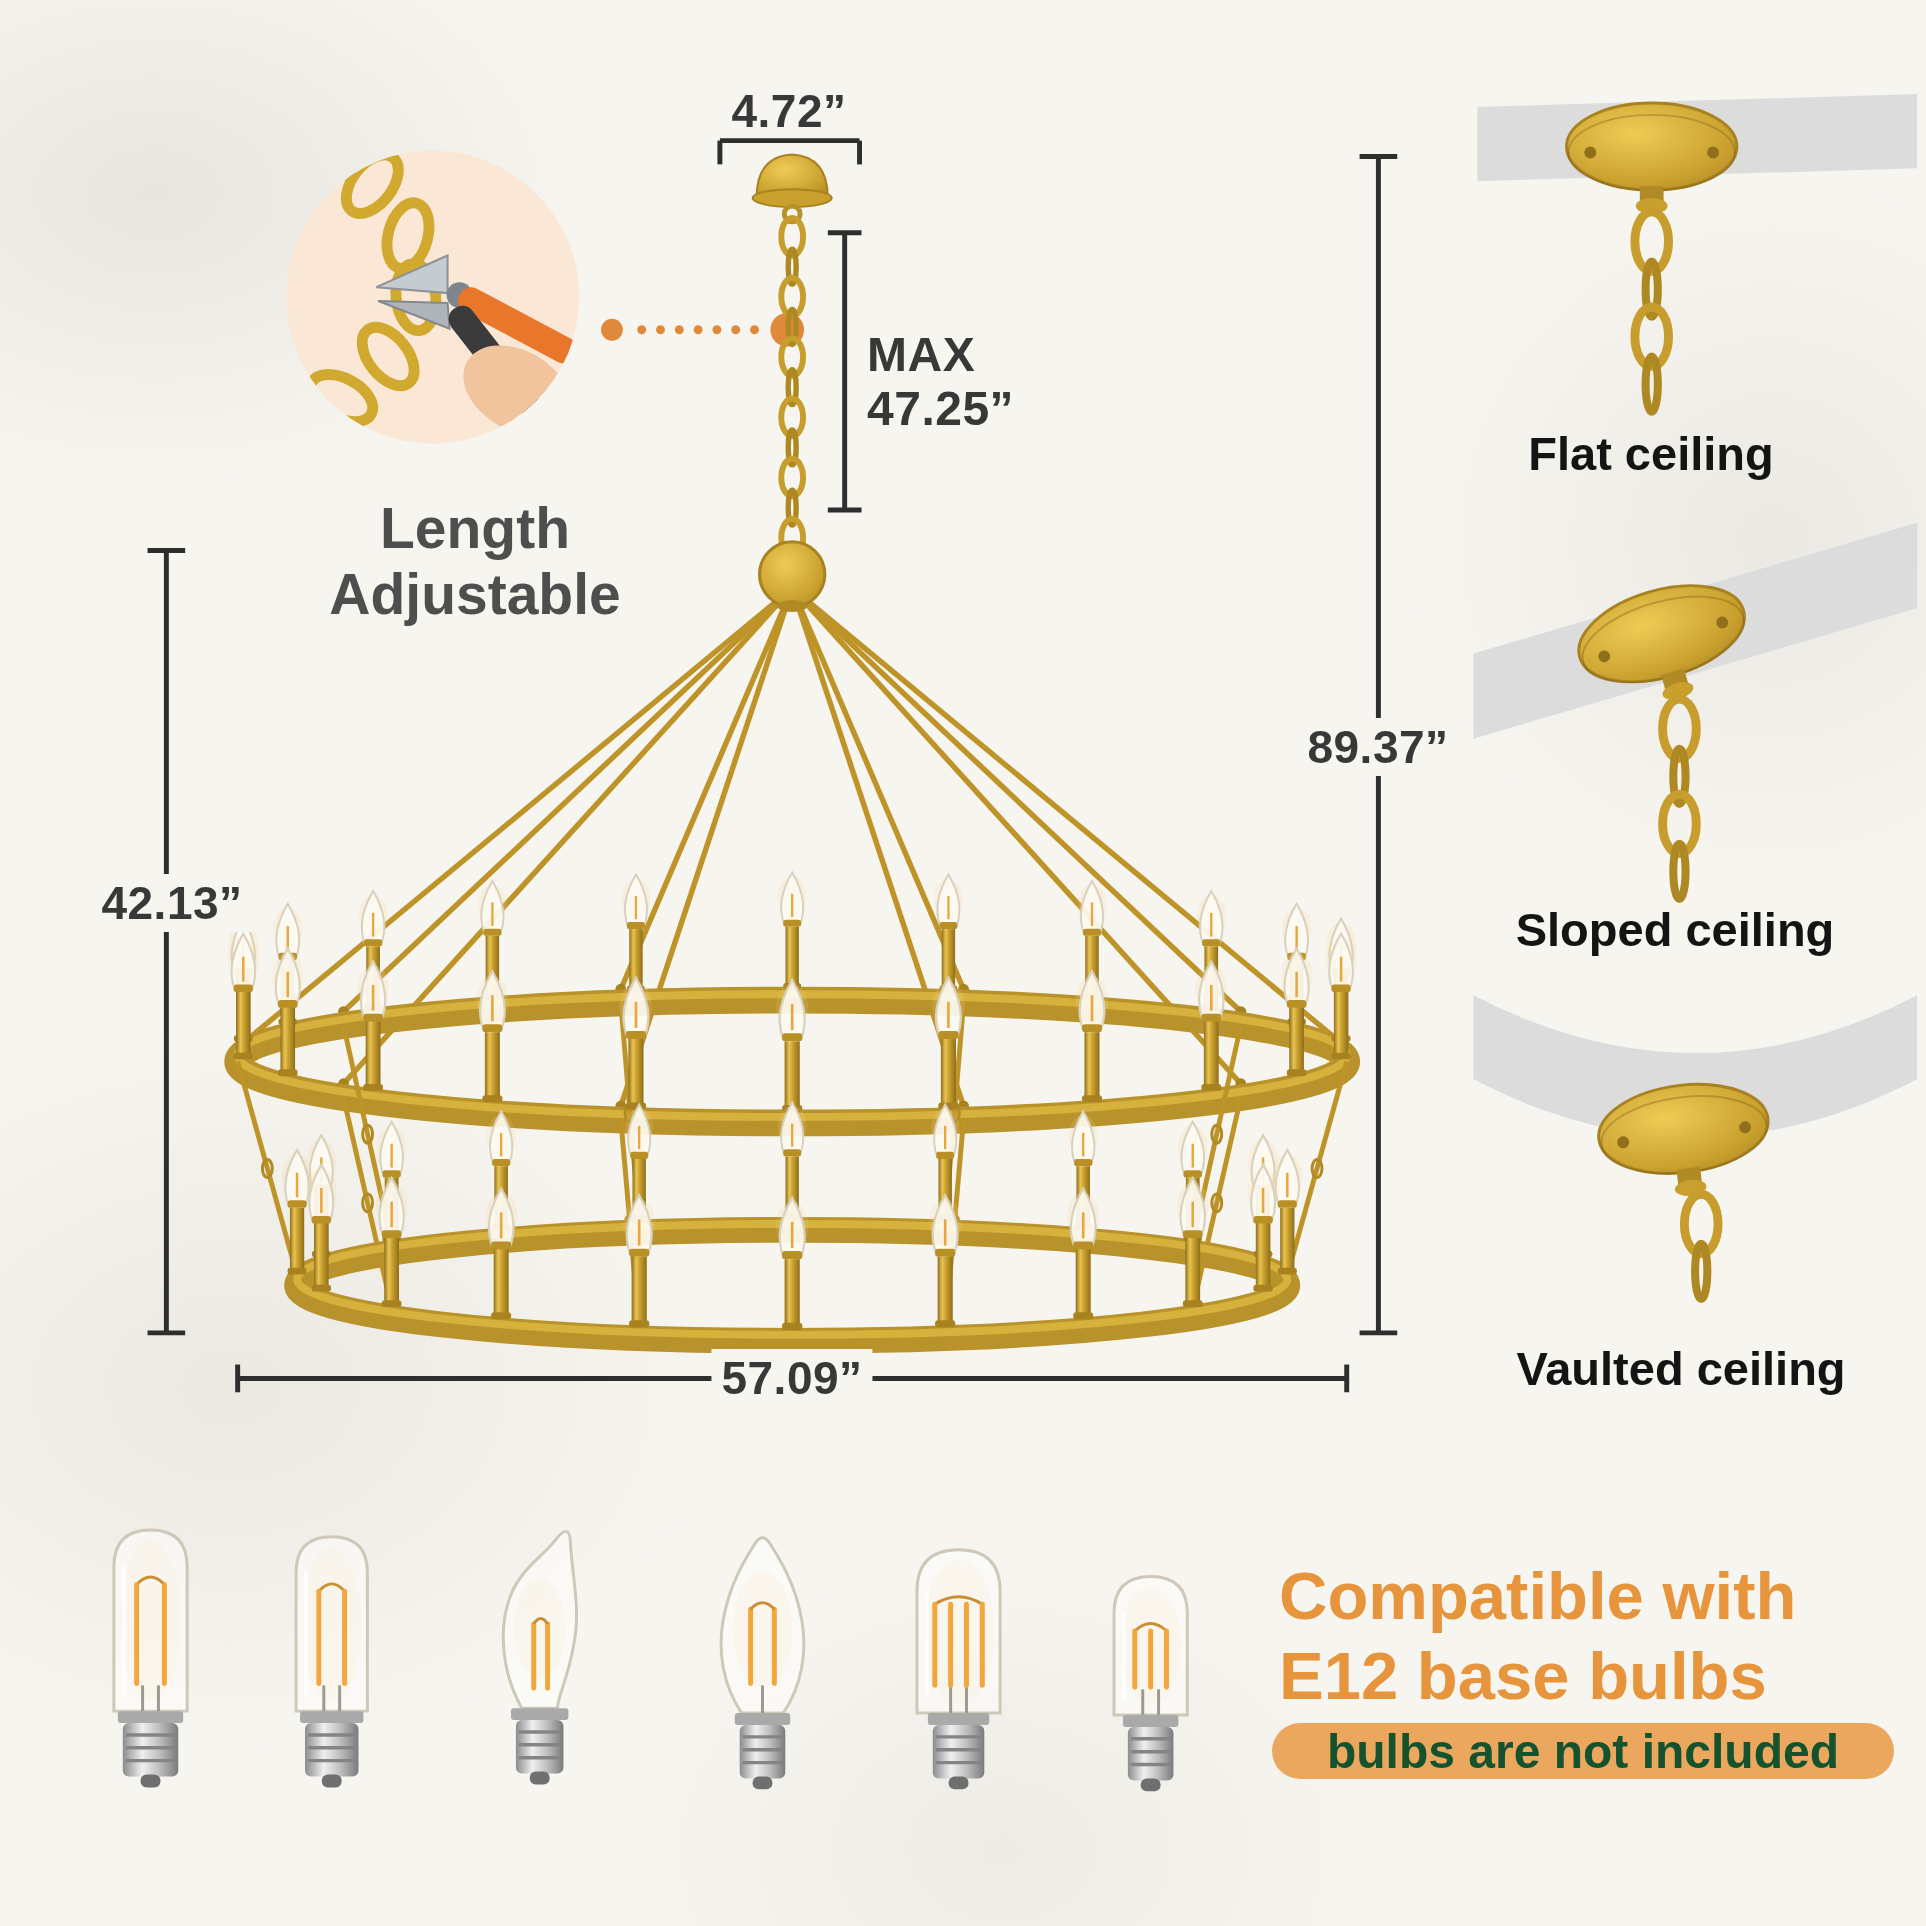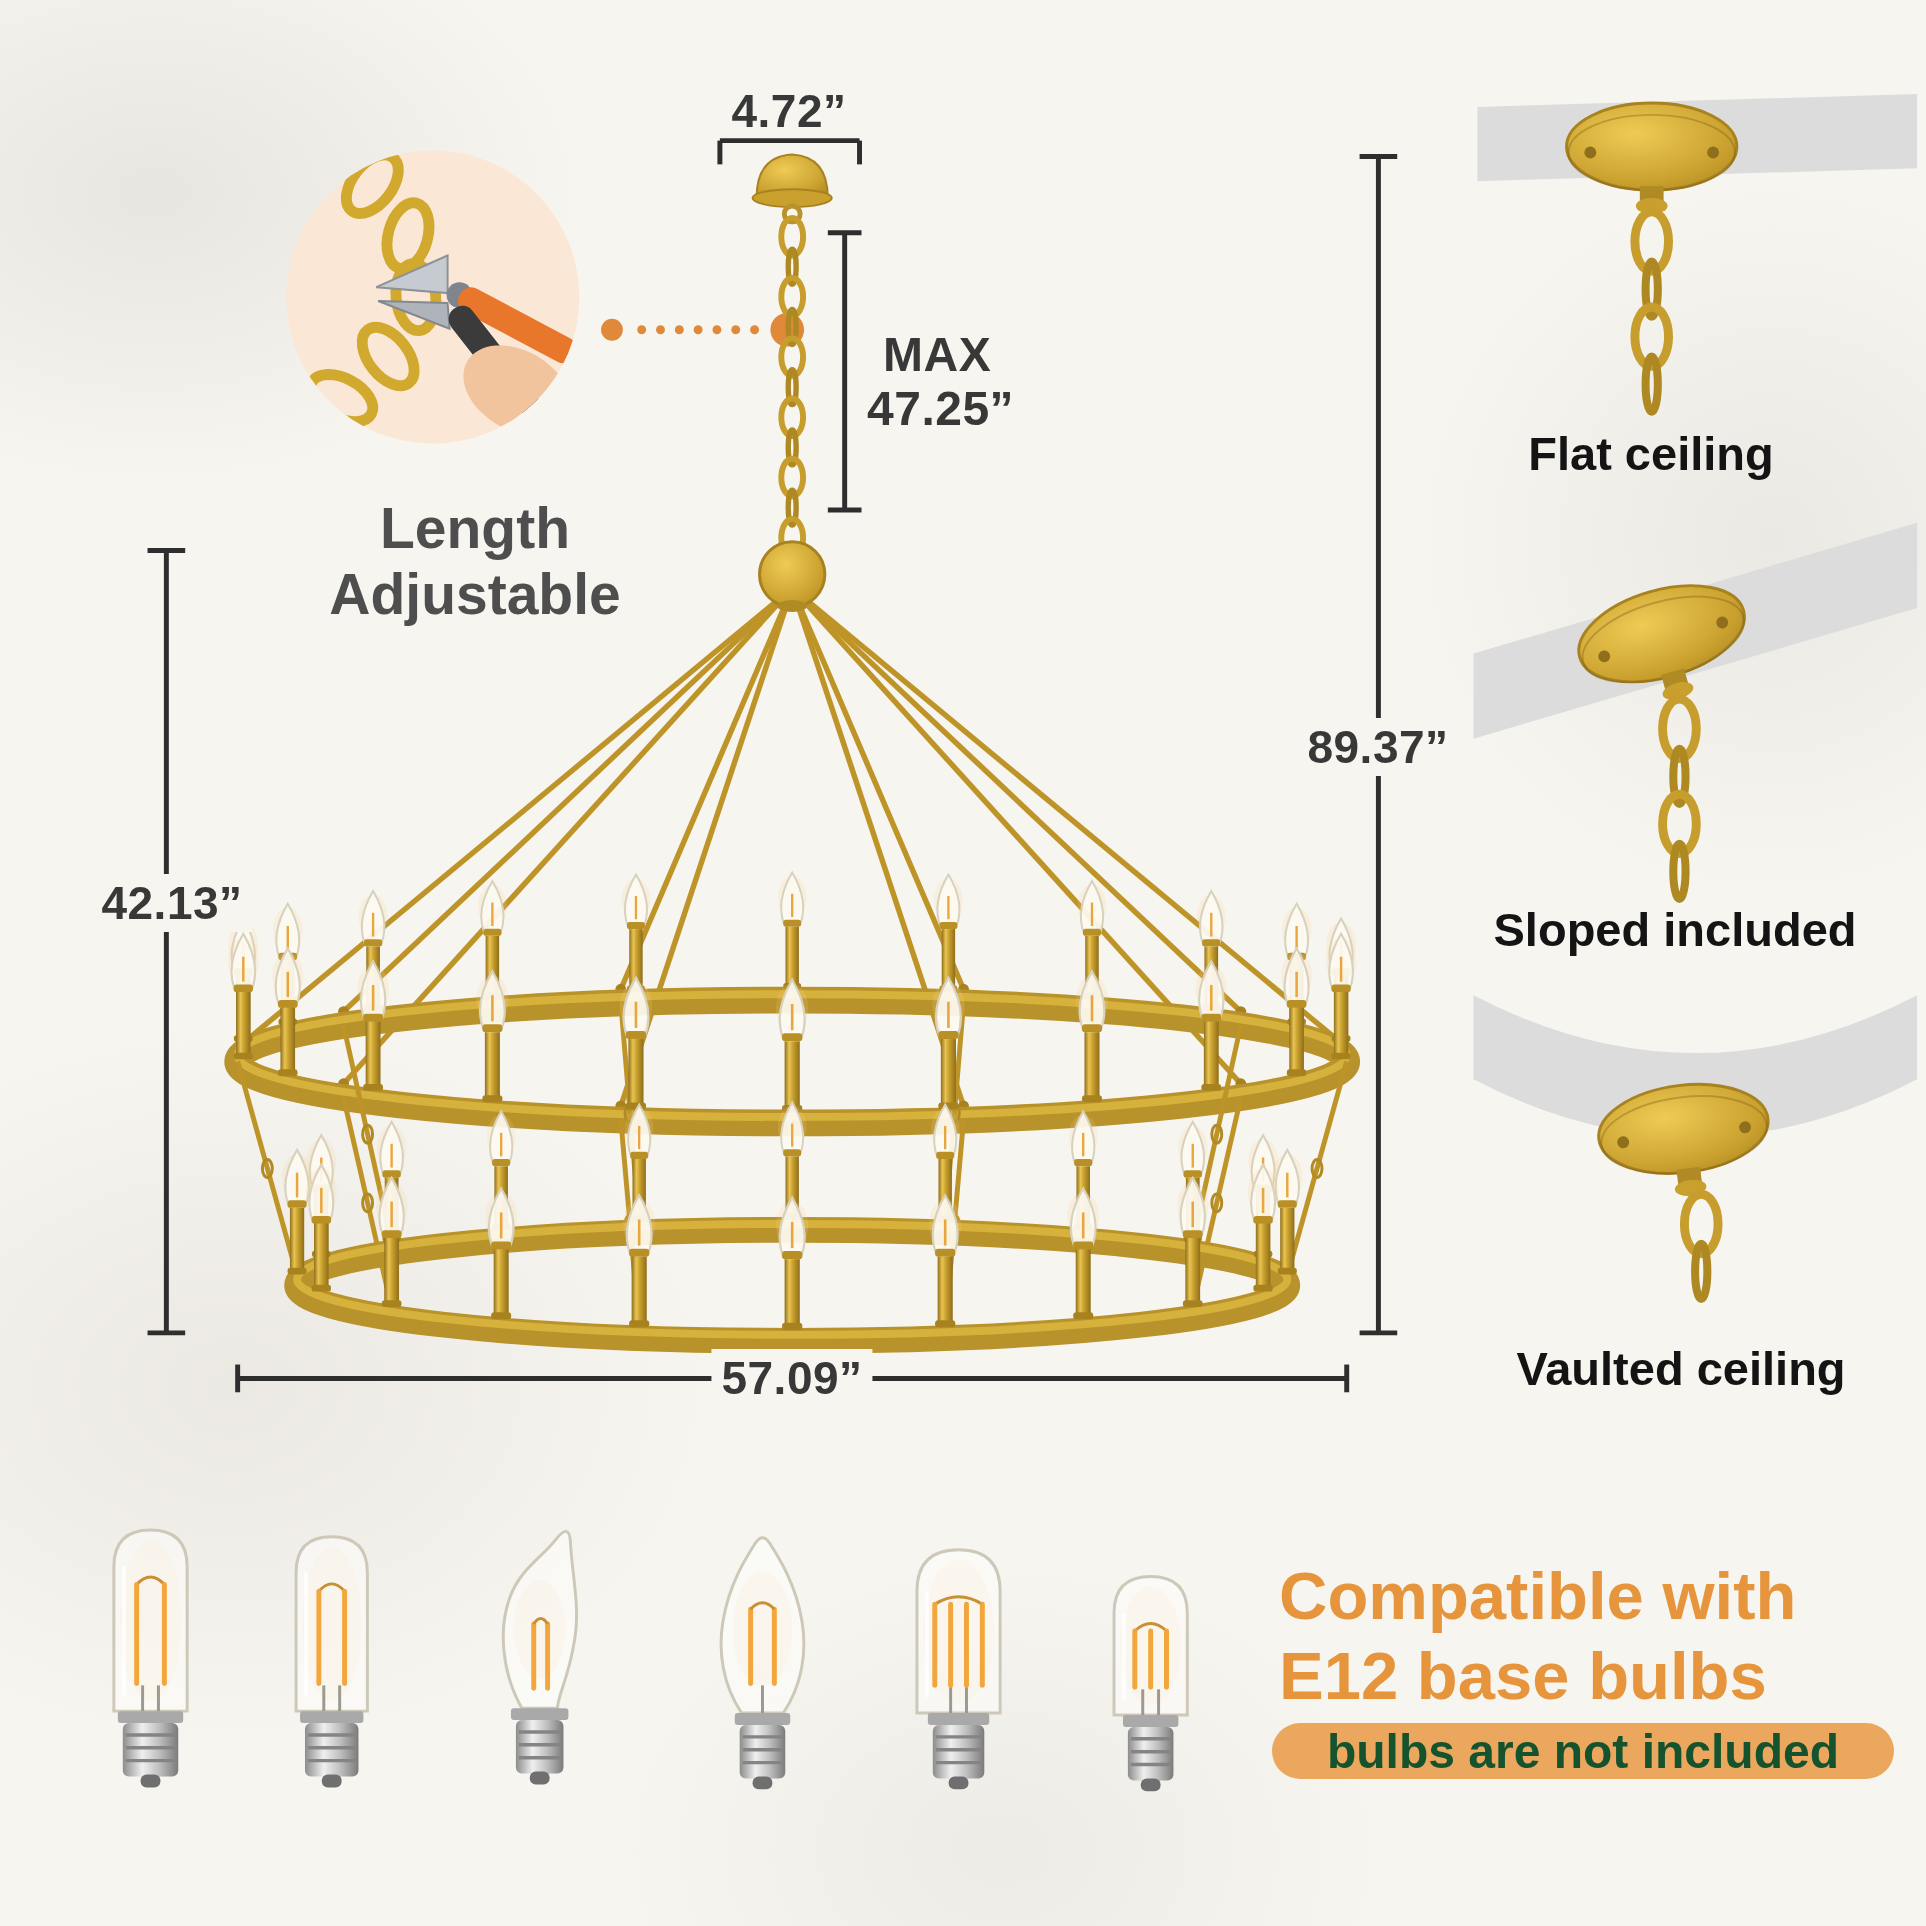--- a/index.html
+++ b/index.html
@@ -659,33 +659,33 @@
   <line x1="1170" y1="1732" x2="1170" y2="1706" stroke="#9A9A8E" stroke-width="3"></line>
           <rect x="1134" y="1732" width="56" height="12" rx="3" fill="#A9A9A9"></rect>
   <rect x="1139" y="1744" width="46" height="54" rx="6" fill="url(#silverCyl)"></rect>
   <path d="M 1142 1756 H 1182 M 1142 1769 H 1182 M 1142 1782 H 1182" stroke="#848484" stroke-width="3.5" fill="none"></path>
   <rect x="1152" y="1796" width="20" height="13" rx="6" fill="#6F6F6F"></rect>
         </g>
       </g>
   </svg>
 
   <div class="lbl dim ctr" style="left:789px; top:111px;">4.72”</div>
-  <div class="lbl dim" style="left:867px; top:327px; font-size:48px;margin-left:16px;">MAX</div>
+  <div class="lbl dim" style="left:867px; top:327px; font-size:48px;">MAX</div>
   <div class="lbl dim" style="left:867px; top:381px; font-size:48px;">47.25”</div>
   <div class="lbl dim ctr dim-bg" style="left:1378px; top:733px;margin-top:14px;">89.37”</div>
   <div class="lbl dim ctr dim-bg" style="left:172px; top:903px;">42.13”</div>
   <div class="lbl dim ctr dim-bg" style="left:792px; top:1378px;">57.09”</div>
 
   <div class="lbl inset-label" style="left:475px; top:495px;">
     <div>Length</div>
     <div>Adjustable</div>
   </div>
 
   <div class="lbl ceil" style="left:1651px; top:453px;">Flat ceiling</div>
-  <div class="lbl ceil" style="left:1675px; top:929px;">Sloped included</div>
+  <div class="lbl ceil" style="left:1675px; top:929px;">Sloped ceiling</div>
   <div class="lbl ceil" style="left:1681px; top:1368px;">Vaulted ceiling</div>
 
   <div class="lbl compat" style="left:1279px; top:1556px;">
     <div>Compatible with</div>
     <div>E12 base bulbs</div>
   </div>
   <div class="pill">
     <span>bulbs are not included</span>
   </div>
 </div>

